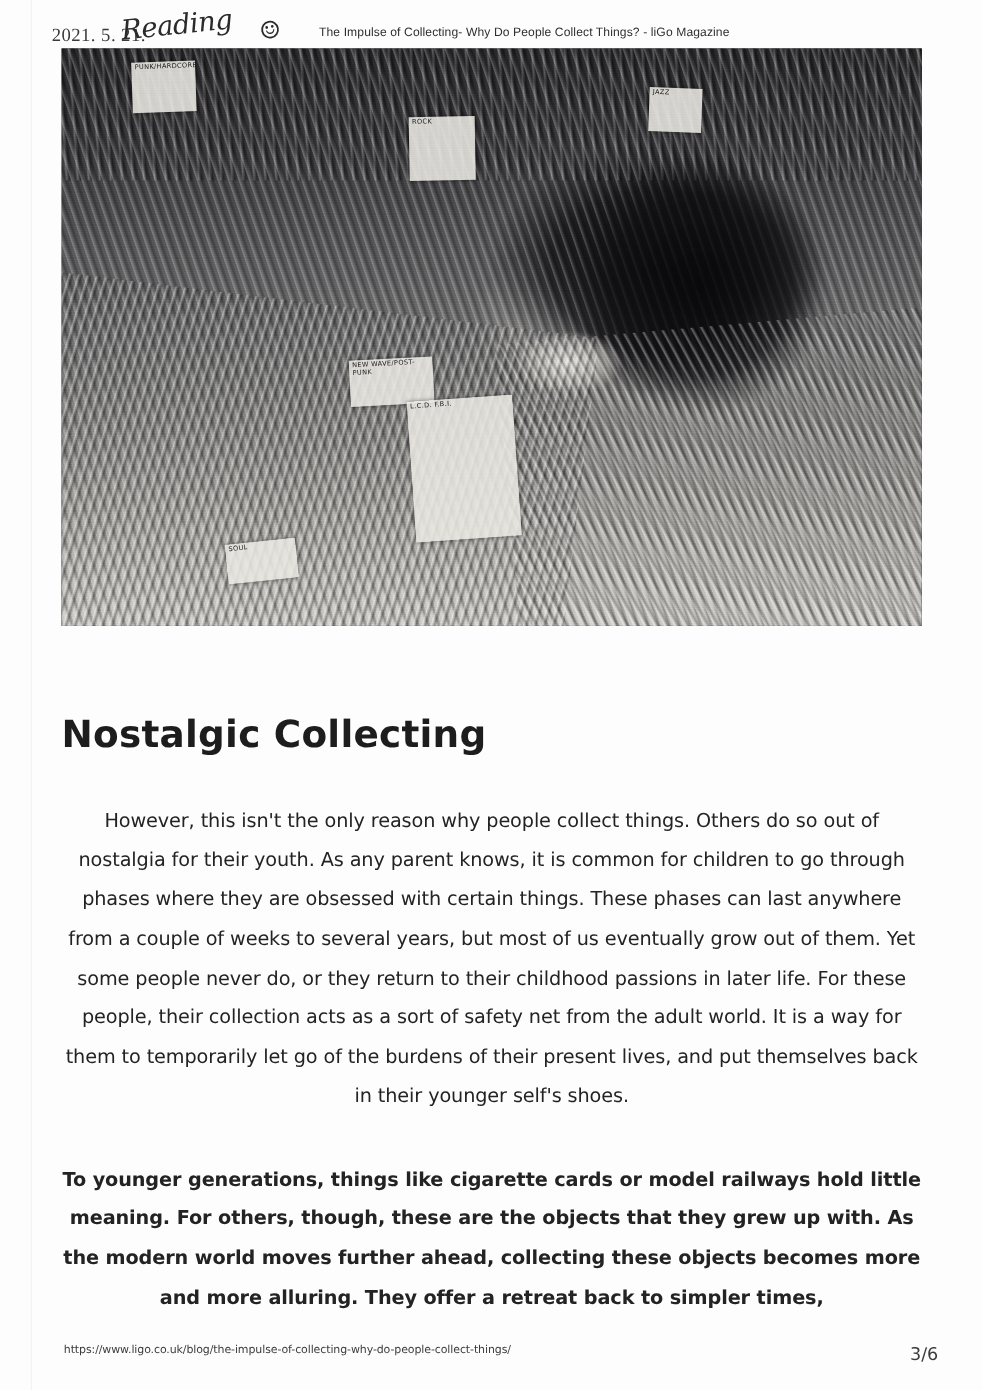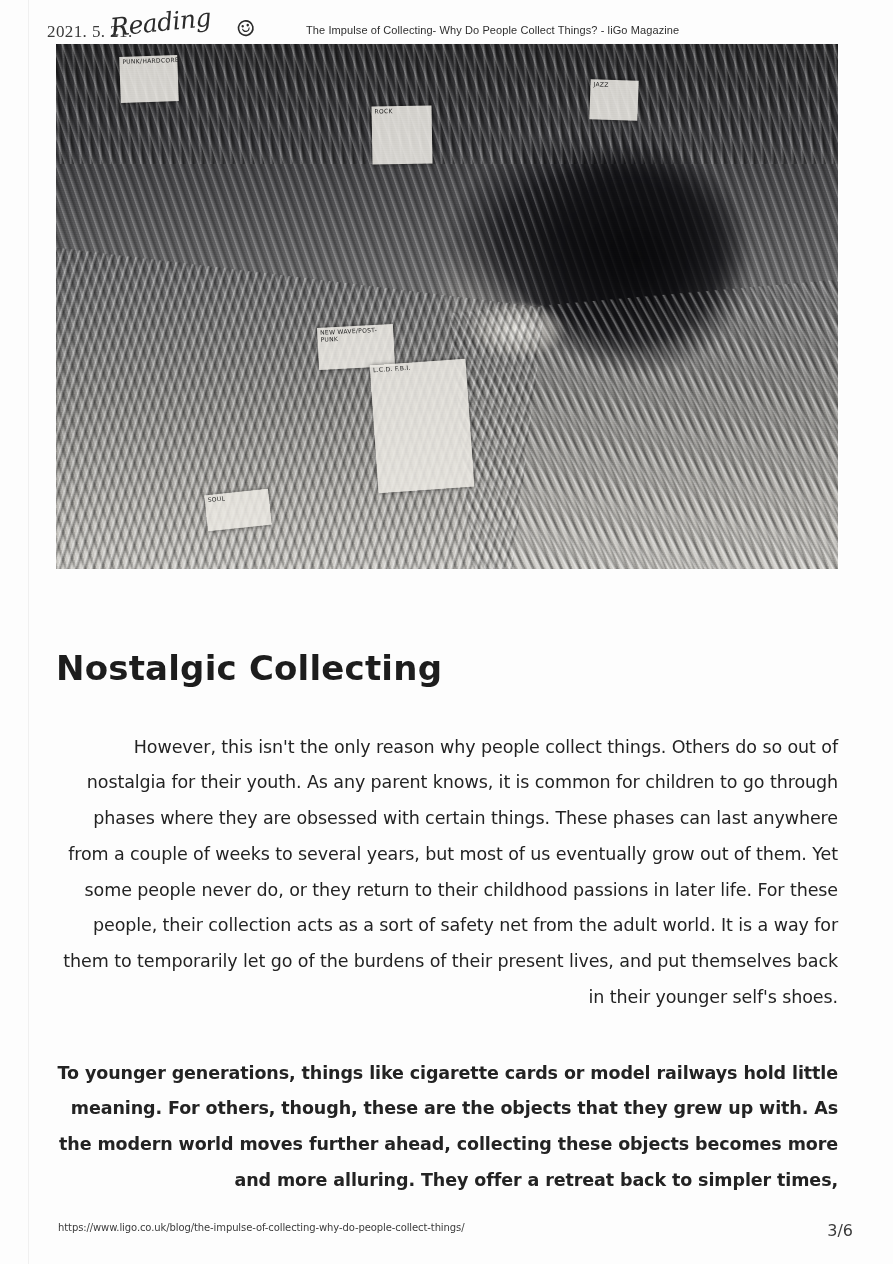--- a/index.html
+++ b/index.html
@@ -55,21 +55,21 @@
     position: absolute;
     left: 236px;
     top: 2px;
     font-family: "DejaVu Serif", serif;
     font-size: 22px;
     color: #2b2b2b;
     transform: rotate(-12deg);
   }
   .header-title {
     position: absolute;
-    left: 306px;
+    left: 290px;
     top: 10px;
     font-size: 11px;
     color: #2f2f2f;
     letter-spacing: 0.1px;
     white-space: nowrap;
   }
 
   
   .photo-wrap {
     position: absolute;
@@ -212,21 +212,21 @@
   }
   .para {
     position: absolute;
     left: 56px;
     width: 782px;
     font-size: 17.5px;
     line-height: 35.8px;
     color: #232323;
     font-family: "DejaVu Sans", sans-serif;
     letter-spacing: -0.1px;
-    text-align: right;
+    text-align: center;
   }
   .para.p1 { top: 712px; }
   .para.p2 { top: 1038px; font-weight: bold; }
 
   
   .footer-url {
     position: absolute;
     left: 38px;
     top: 1222px;
     font-size: 10px;

